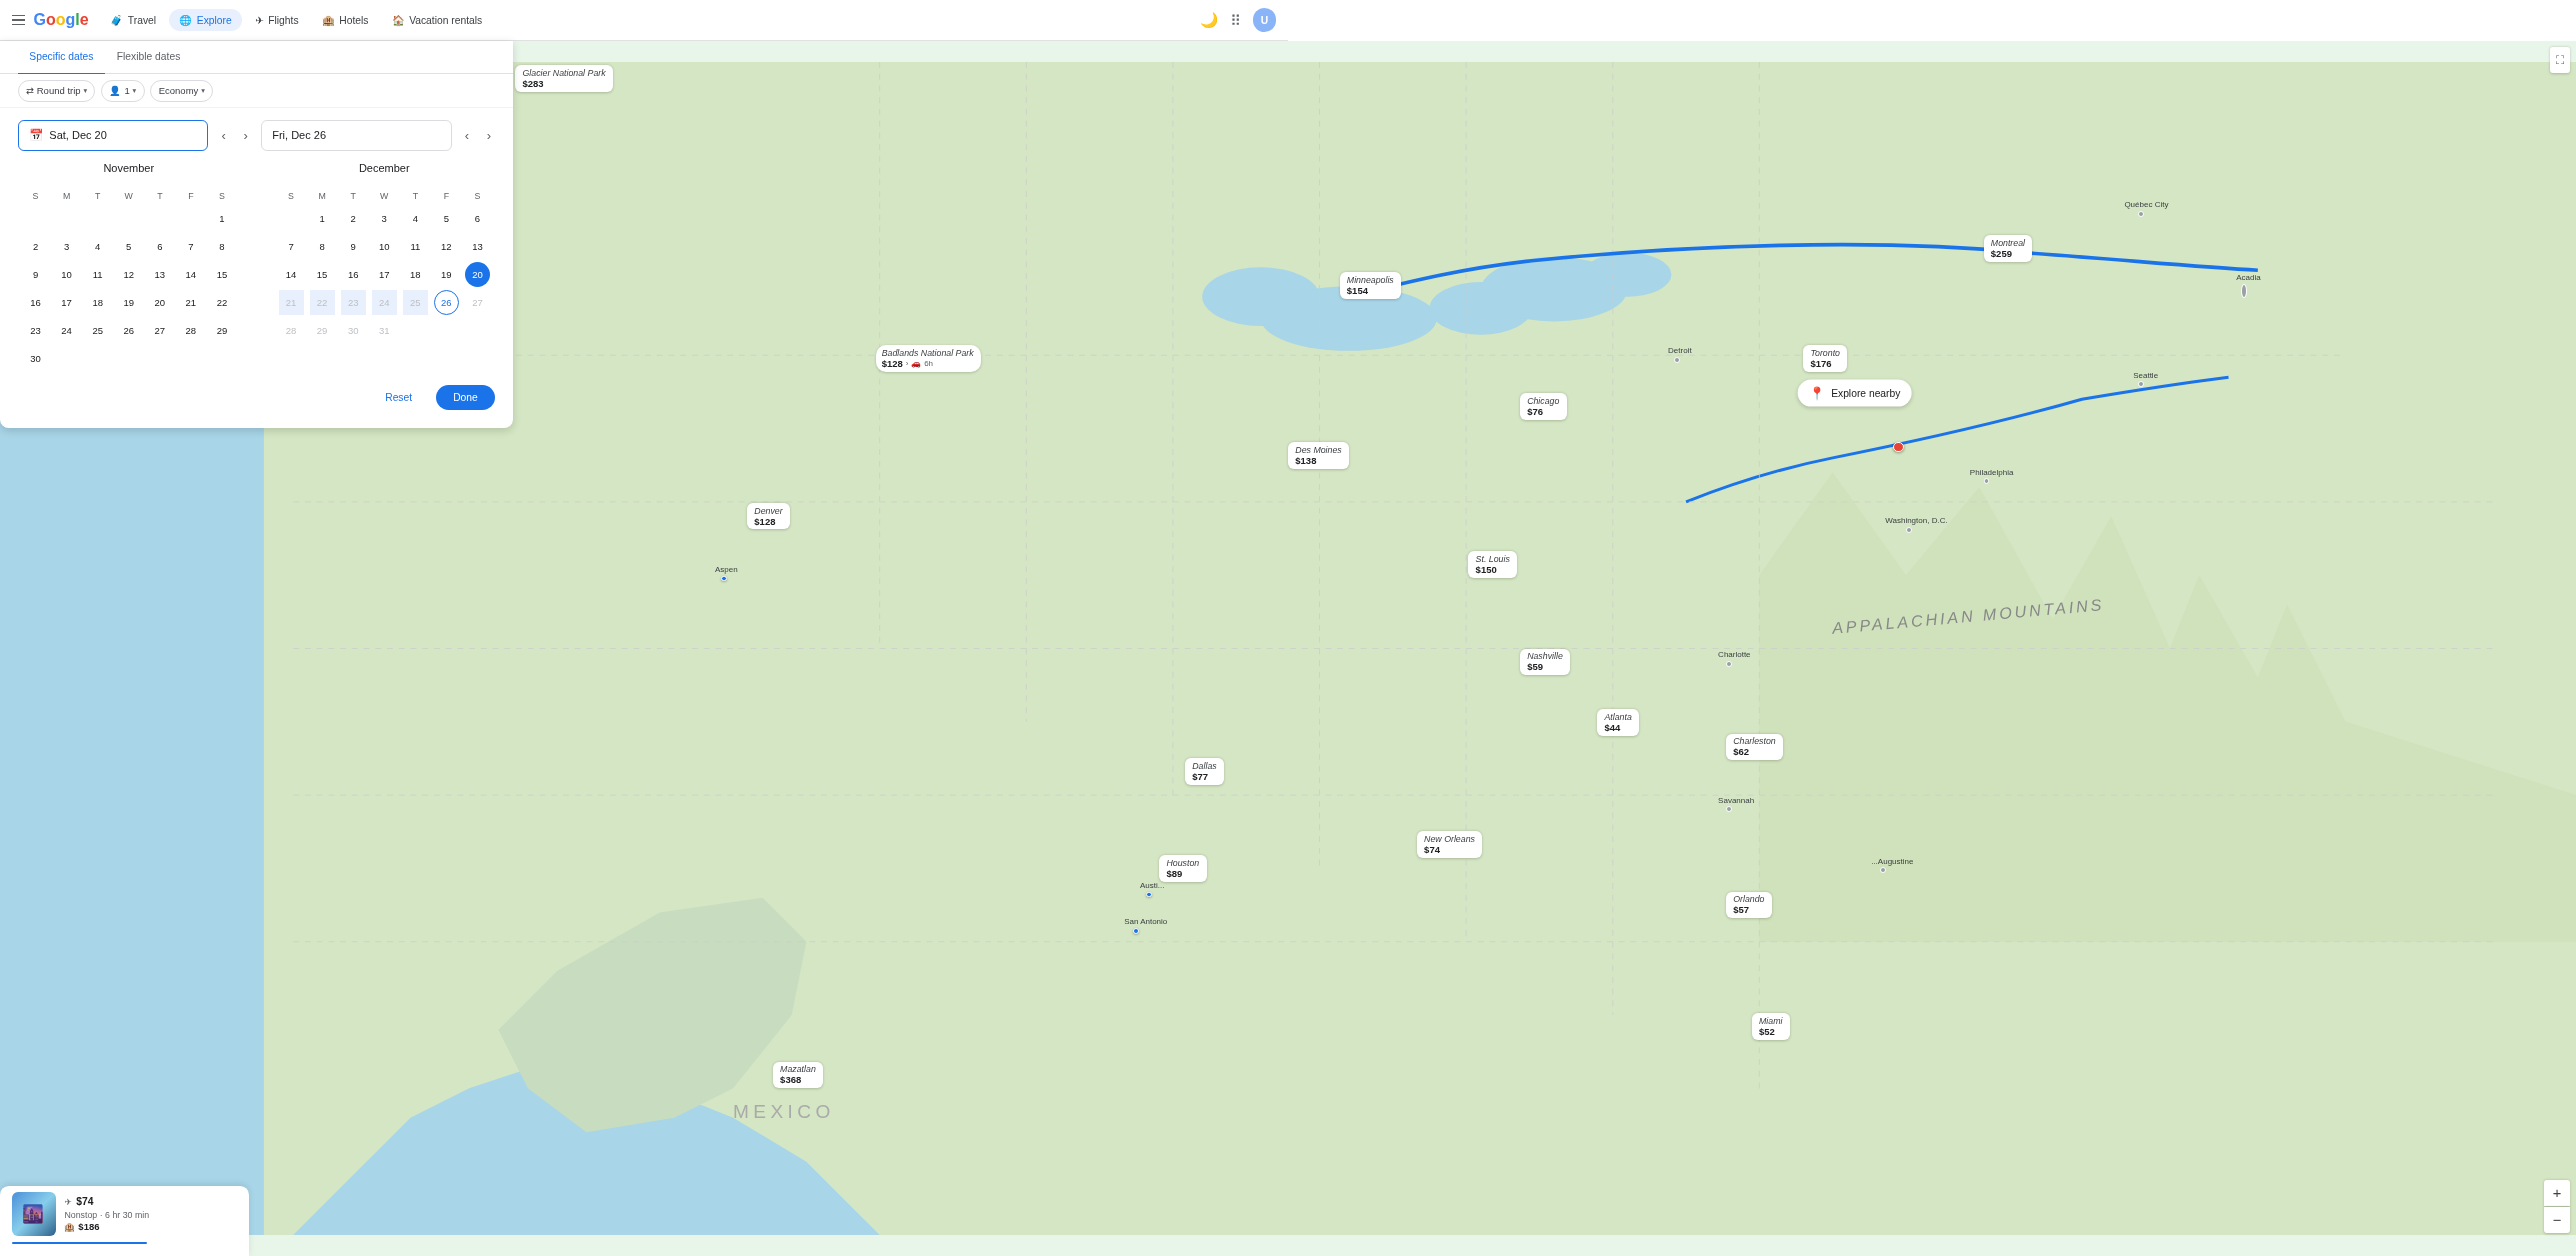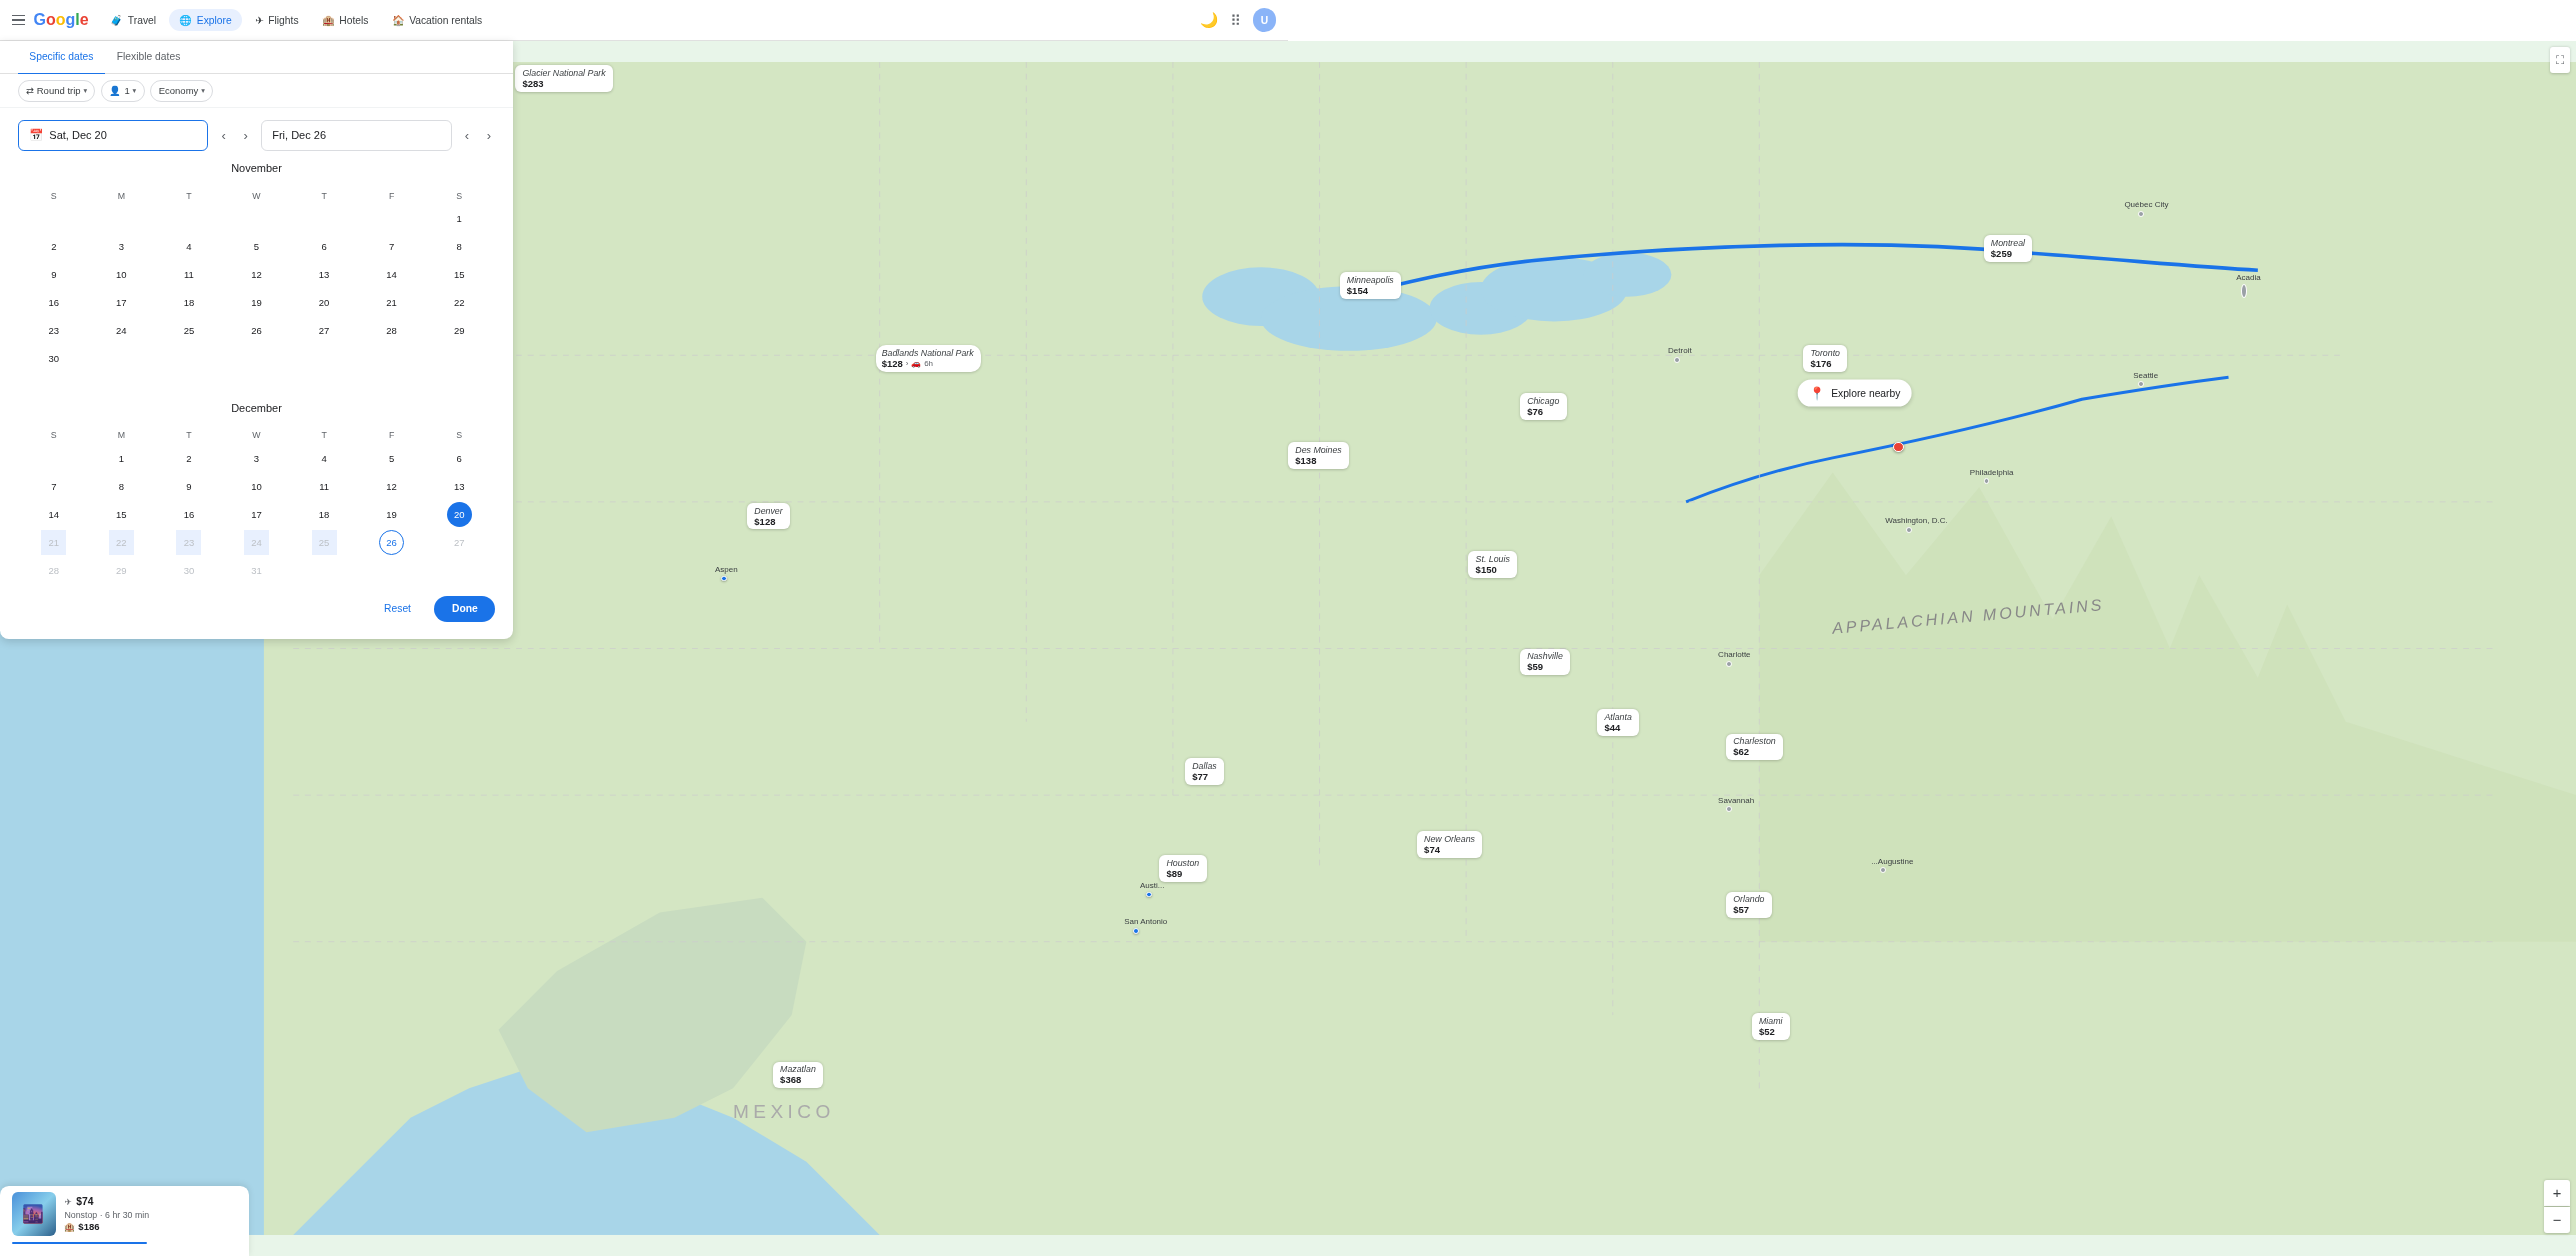--- a/index.html
+++ b/index.html
@@ -59,21 +59,21 @@
     }
     .date-input-box.inactive { border-color: #dadce0; }
     .date-input-box .cal-icon { font-size: 11.7px; color: #5f6368; }
     .date-input-box .date-text { font-size: 11px; color: #202124; }
     .date-nav-btn {
       background: none; border: none; cursor: pointer; font-size: 13px; color: #5f6368;
       padding: 2.9px 4.4px; border-radius: 50%;
     }
 
     
-    .calendars { display: flex; padding: 0 20px; gap: 29px; flex-direction: column; }
+    .calendars { display: flex; padding: 0 20px; gap: 38px; }
     .calendar { flex: 1; }
     .calendar-header { text-align: center; font-size: 11px; font-weight: 500; color: #202124; margin-bottom: 11.7px; }
     .cal-grid { display: grid; grid-template-columns: repeat(7, 1fr); gap: 0; }
     .cal-day-header {
       text-align: center; font-size: 8.8px; color: #5f6368; padding: 4.4px 0; font-weight: 500;
     }
     .cal-day {
       text-align: center; padding: 5.9px 2.9px; font-size: 9.5px; color: #202124;
       cursor: pointer; border-radius: 50%; margin: 1.5px auto; width: 25px; height: 25px;
       display: flex; align-items: center; justify-content: center;
@@ -87,21 +87,21 @@
       background: #fff; color: #1a73e8; border-radius: 50%; border: 1.5px solid #1a73e8; font-weight: 500;
     }
 
     
     .date-picker-footer { display: flex; justify-content: flex-end; gap: 8.8px; padding: 11.7px 17.6px 0; }
     .btn-reset {
       background: none; border: none; color: #1a73e8; font-size: 10.3px; font-weight: 500;
       cursor: pointer; padding: 7.3px 14.7px; border-radius: 14.7px;
     }
     .btn-done {
-      background: #1a73e8; color: #fff; border: none; font-size: 10.3px; font-weight: 700;
+      background: #1a73e8; color: #fff; border: none; font-size: 10.3px; font-weight: 400;
       cursor: pointer; padding: 7.3px 17.6px; border-radius: 14.7px;
     }
 
     
     .map-container {
       position: absolute; top: 41px; left: 0; right: 0; bottom: 0; z-index: 1;
       background: #e8f5e9;
       overflow: hidden;
     }
     .map-svg { width: 100%; height: 100%; }

